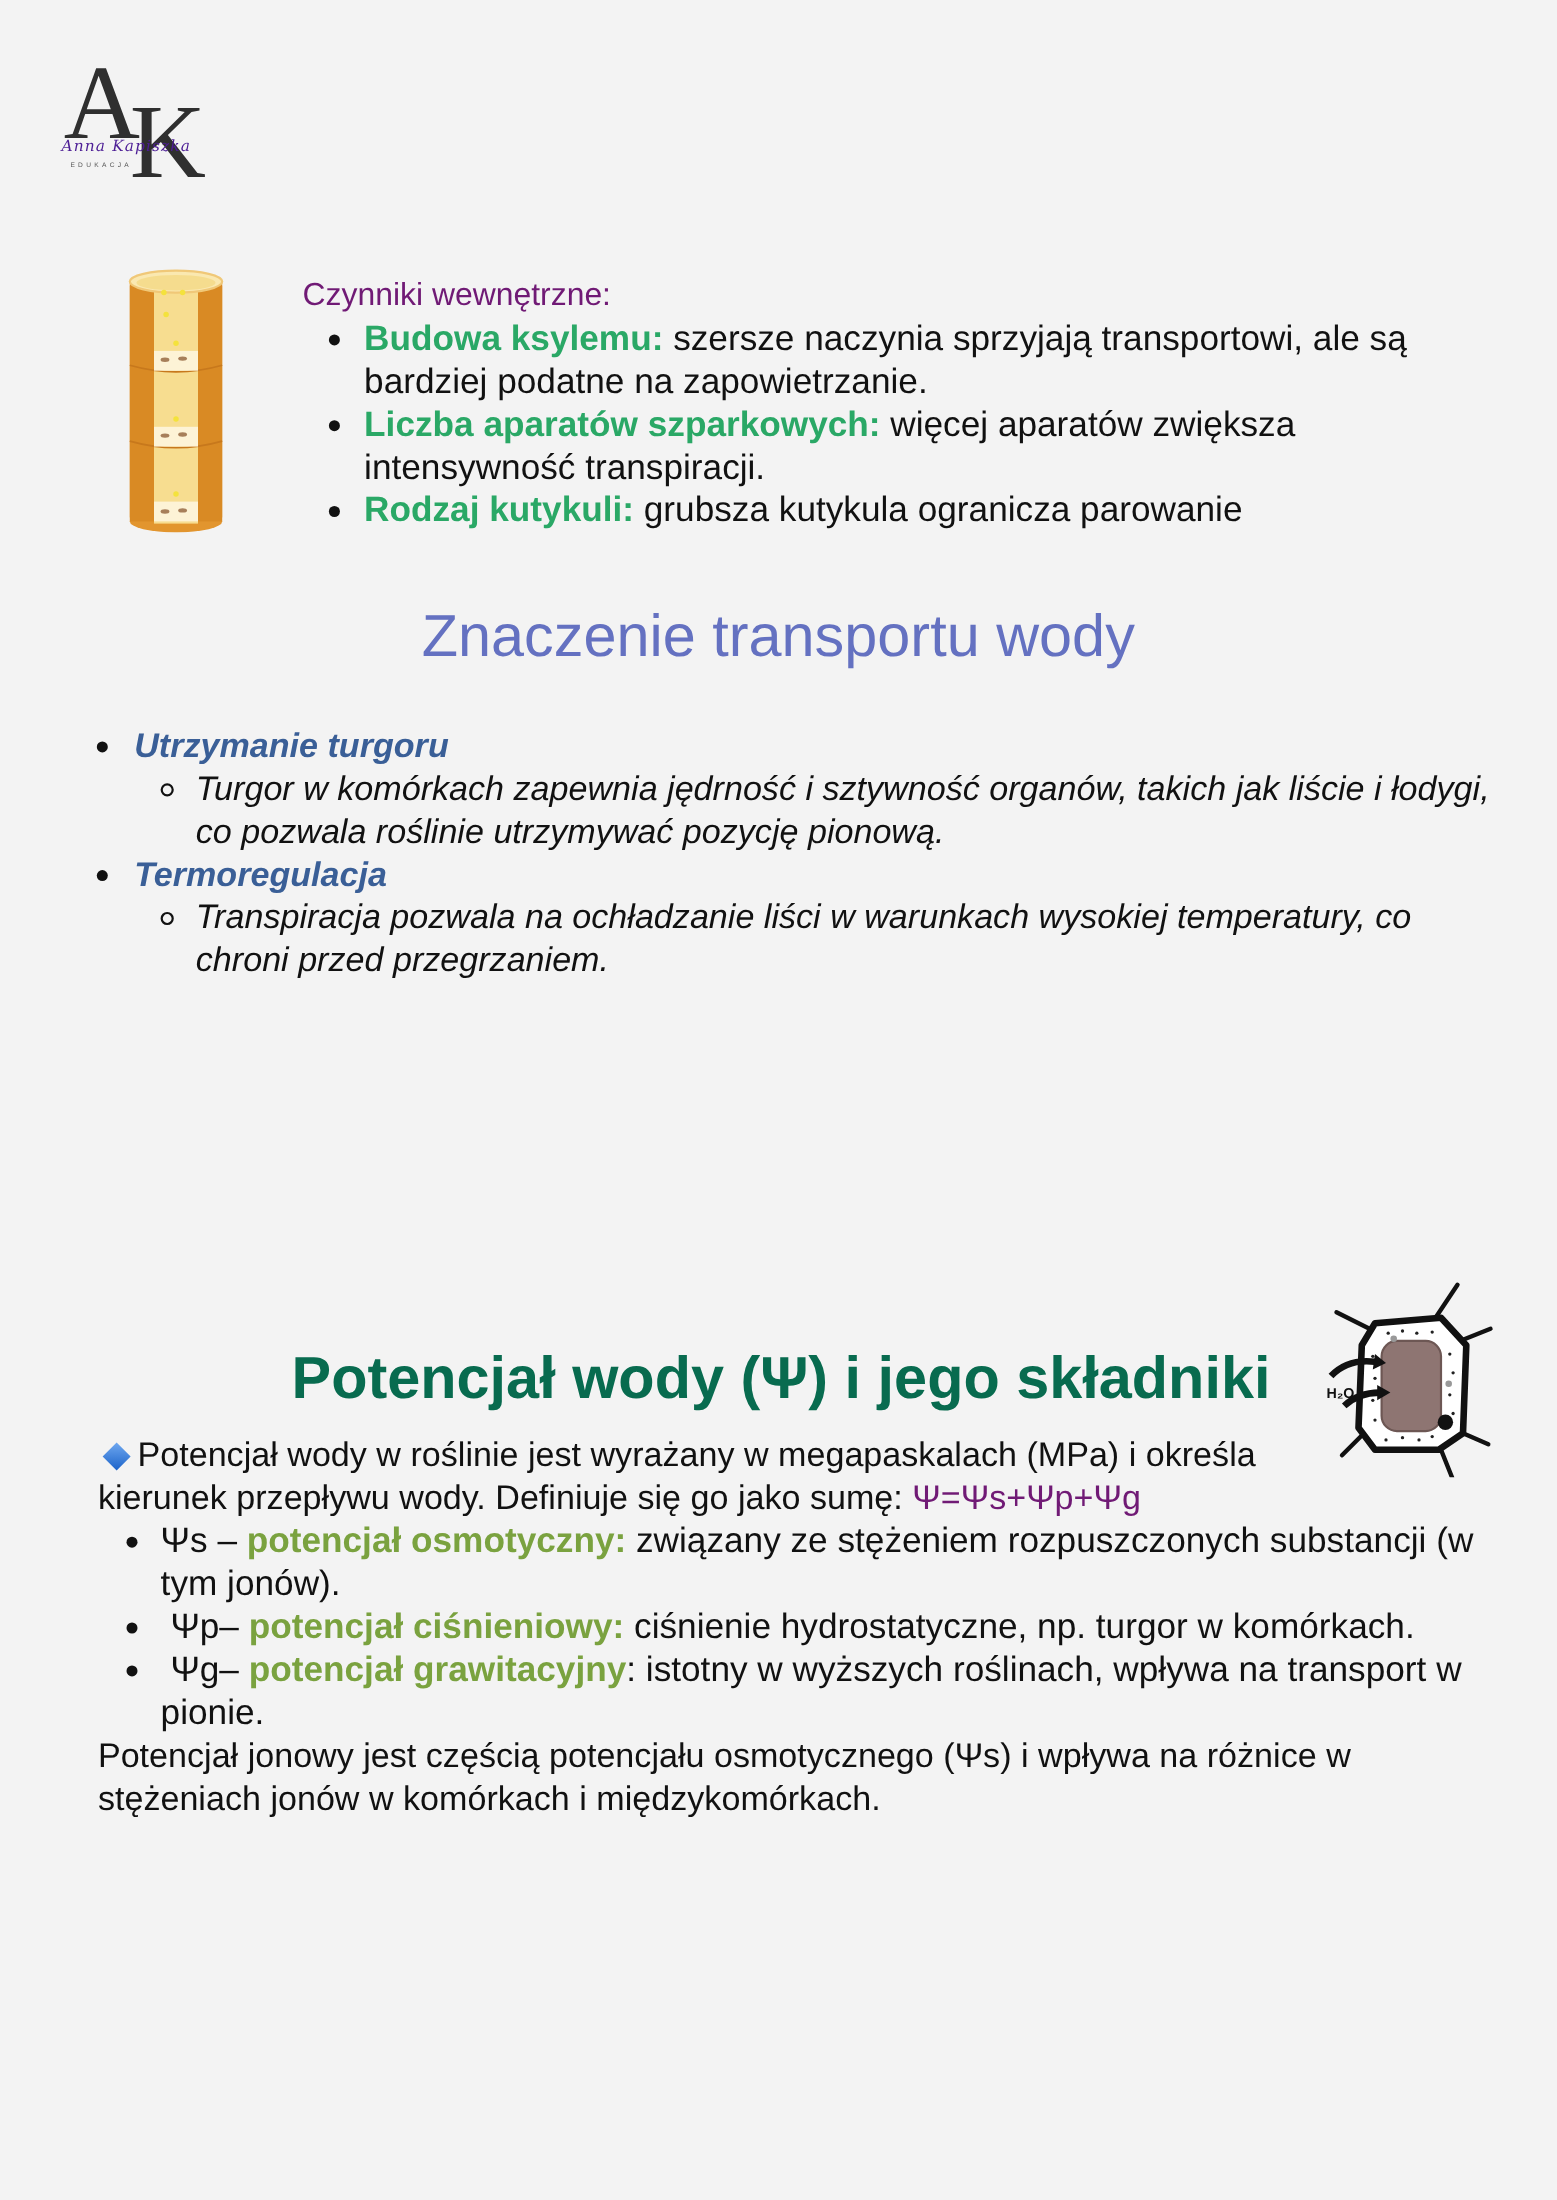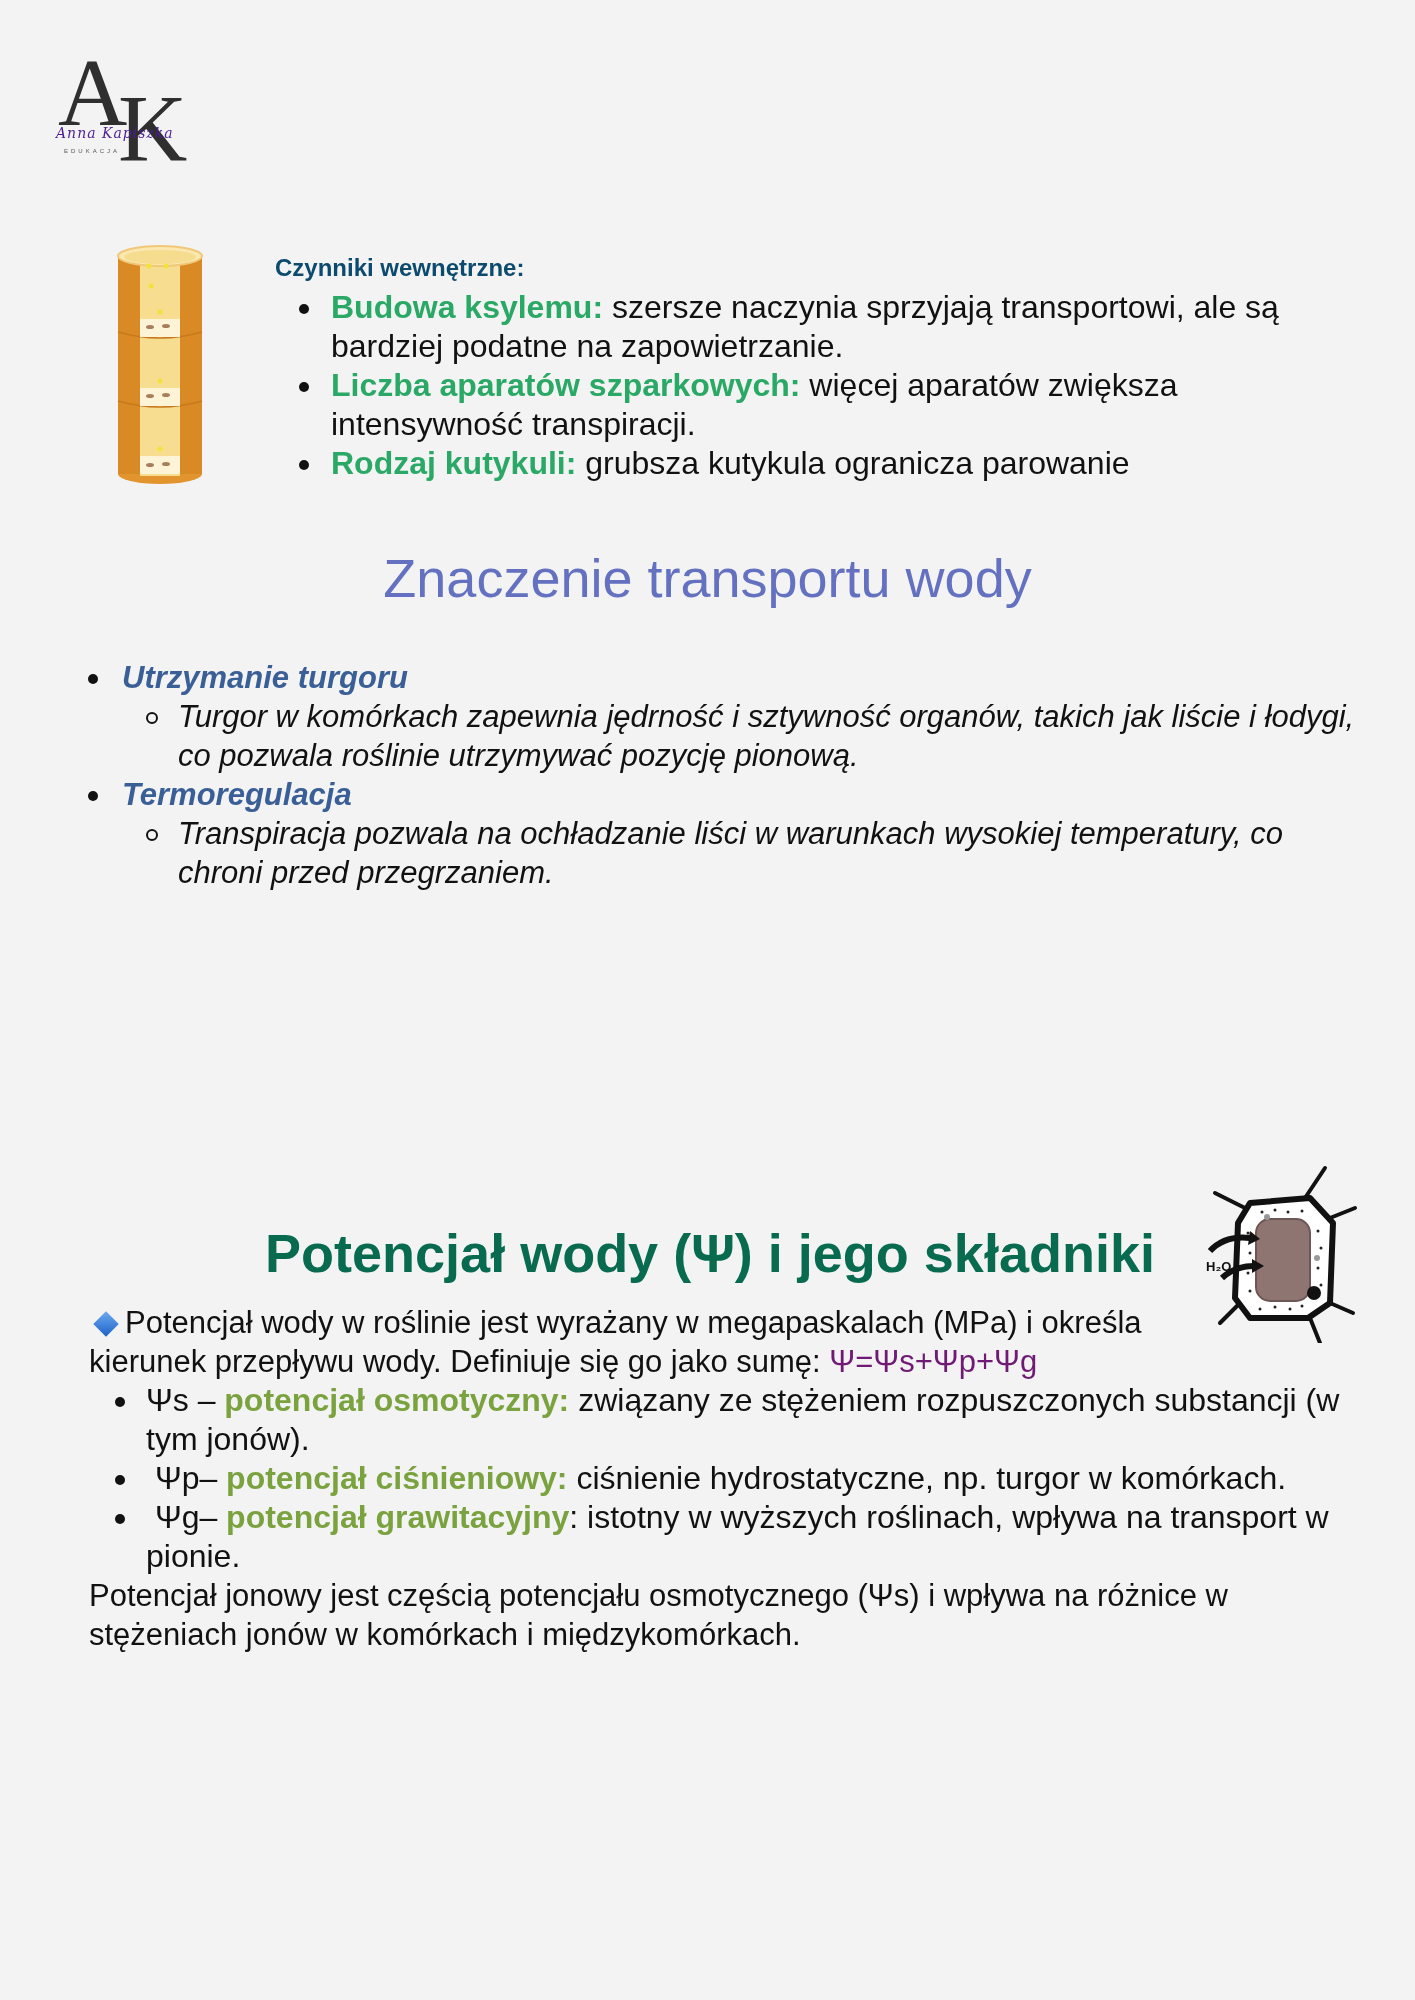--- a/index.html
+++ b/index.html
@@ -69,23 +69,23 @@
     height: 240px;
   }
 
   .internal {
     position: absolute;
     left: 275px;
     top: 248px;
     width: 1060px;
   }
   .internal-title {
-    font-size: 24px;
-    font-weight: bold;
-    color: #0c4a6e;
+    font-size: 29px;
+    font-weight: normal;
+    color: #701a75;
     line-height: 40px;
   }
   ul.bul {
     margin: 0;
     padding: 0;
     list-style: none;
   }
   ul.bul > li {
     position: relative;
     padding-left: 56px;

